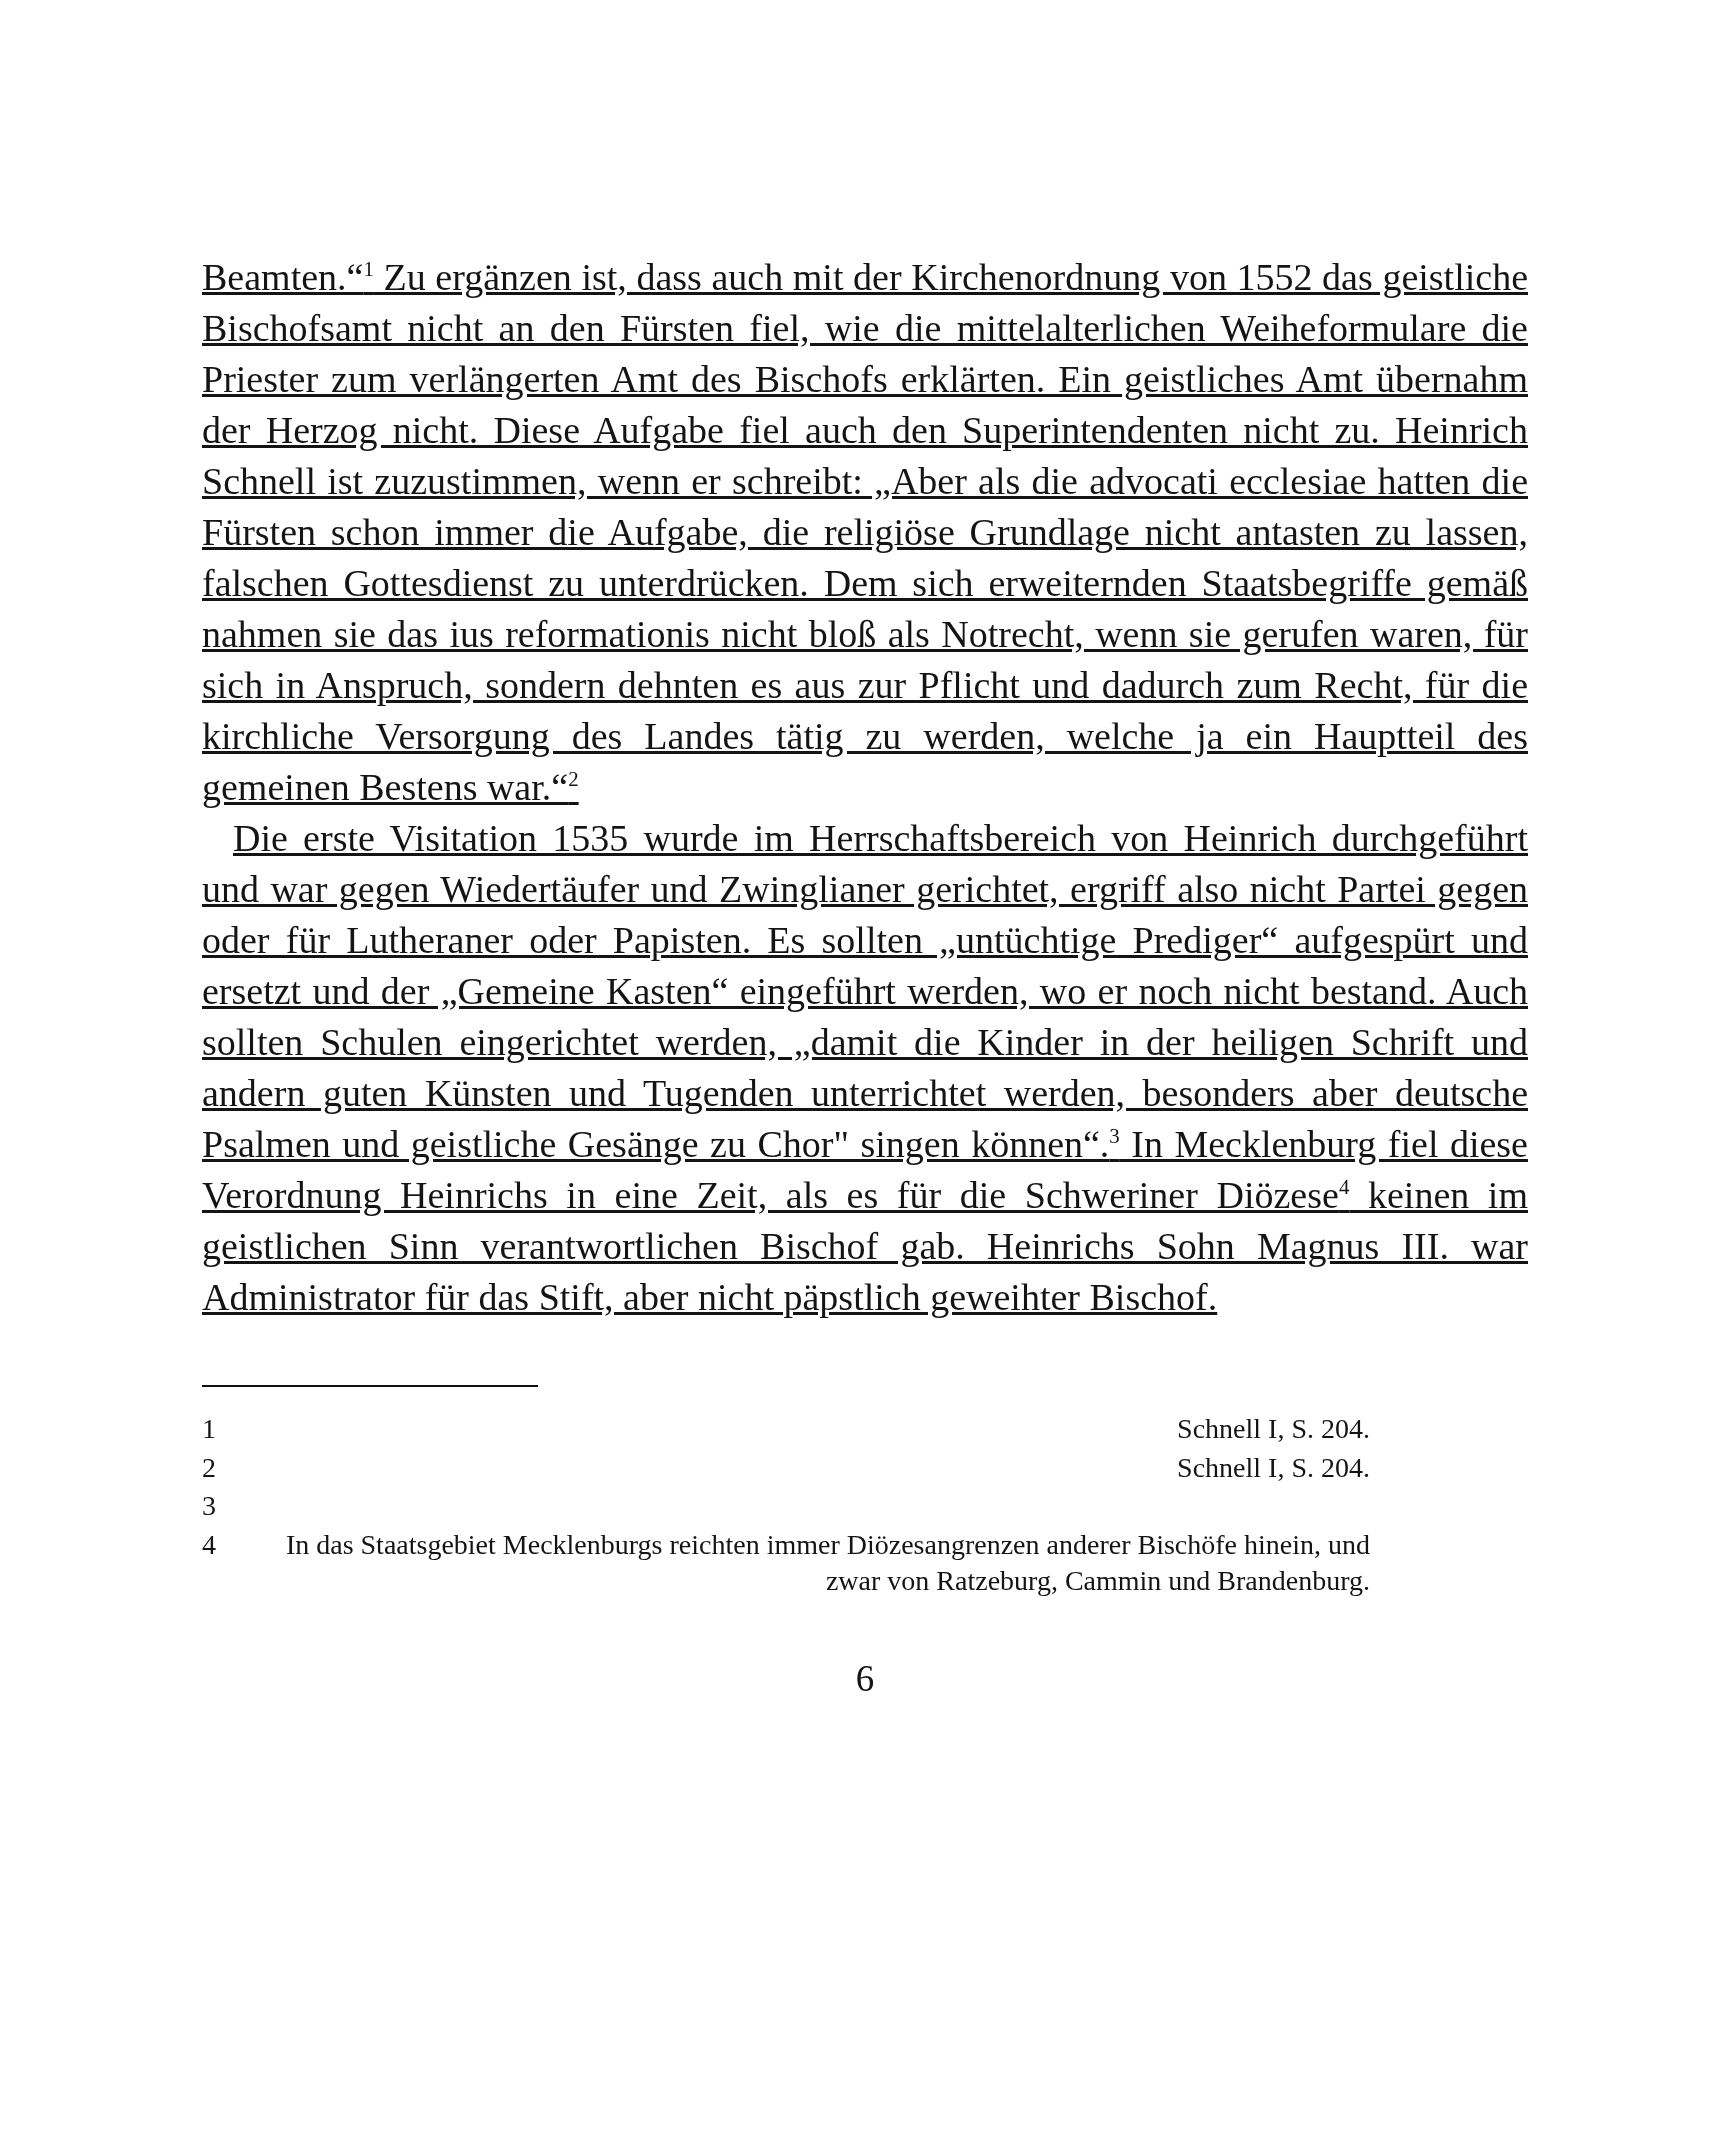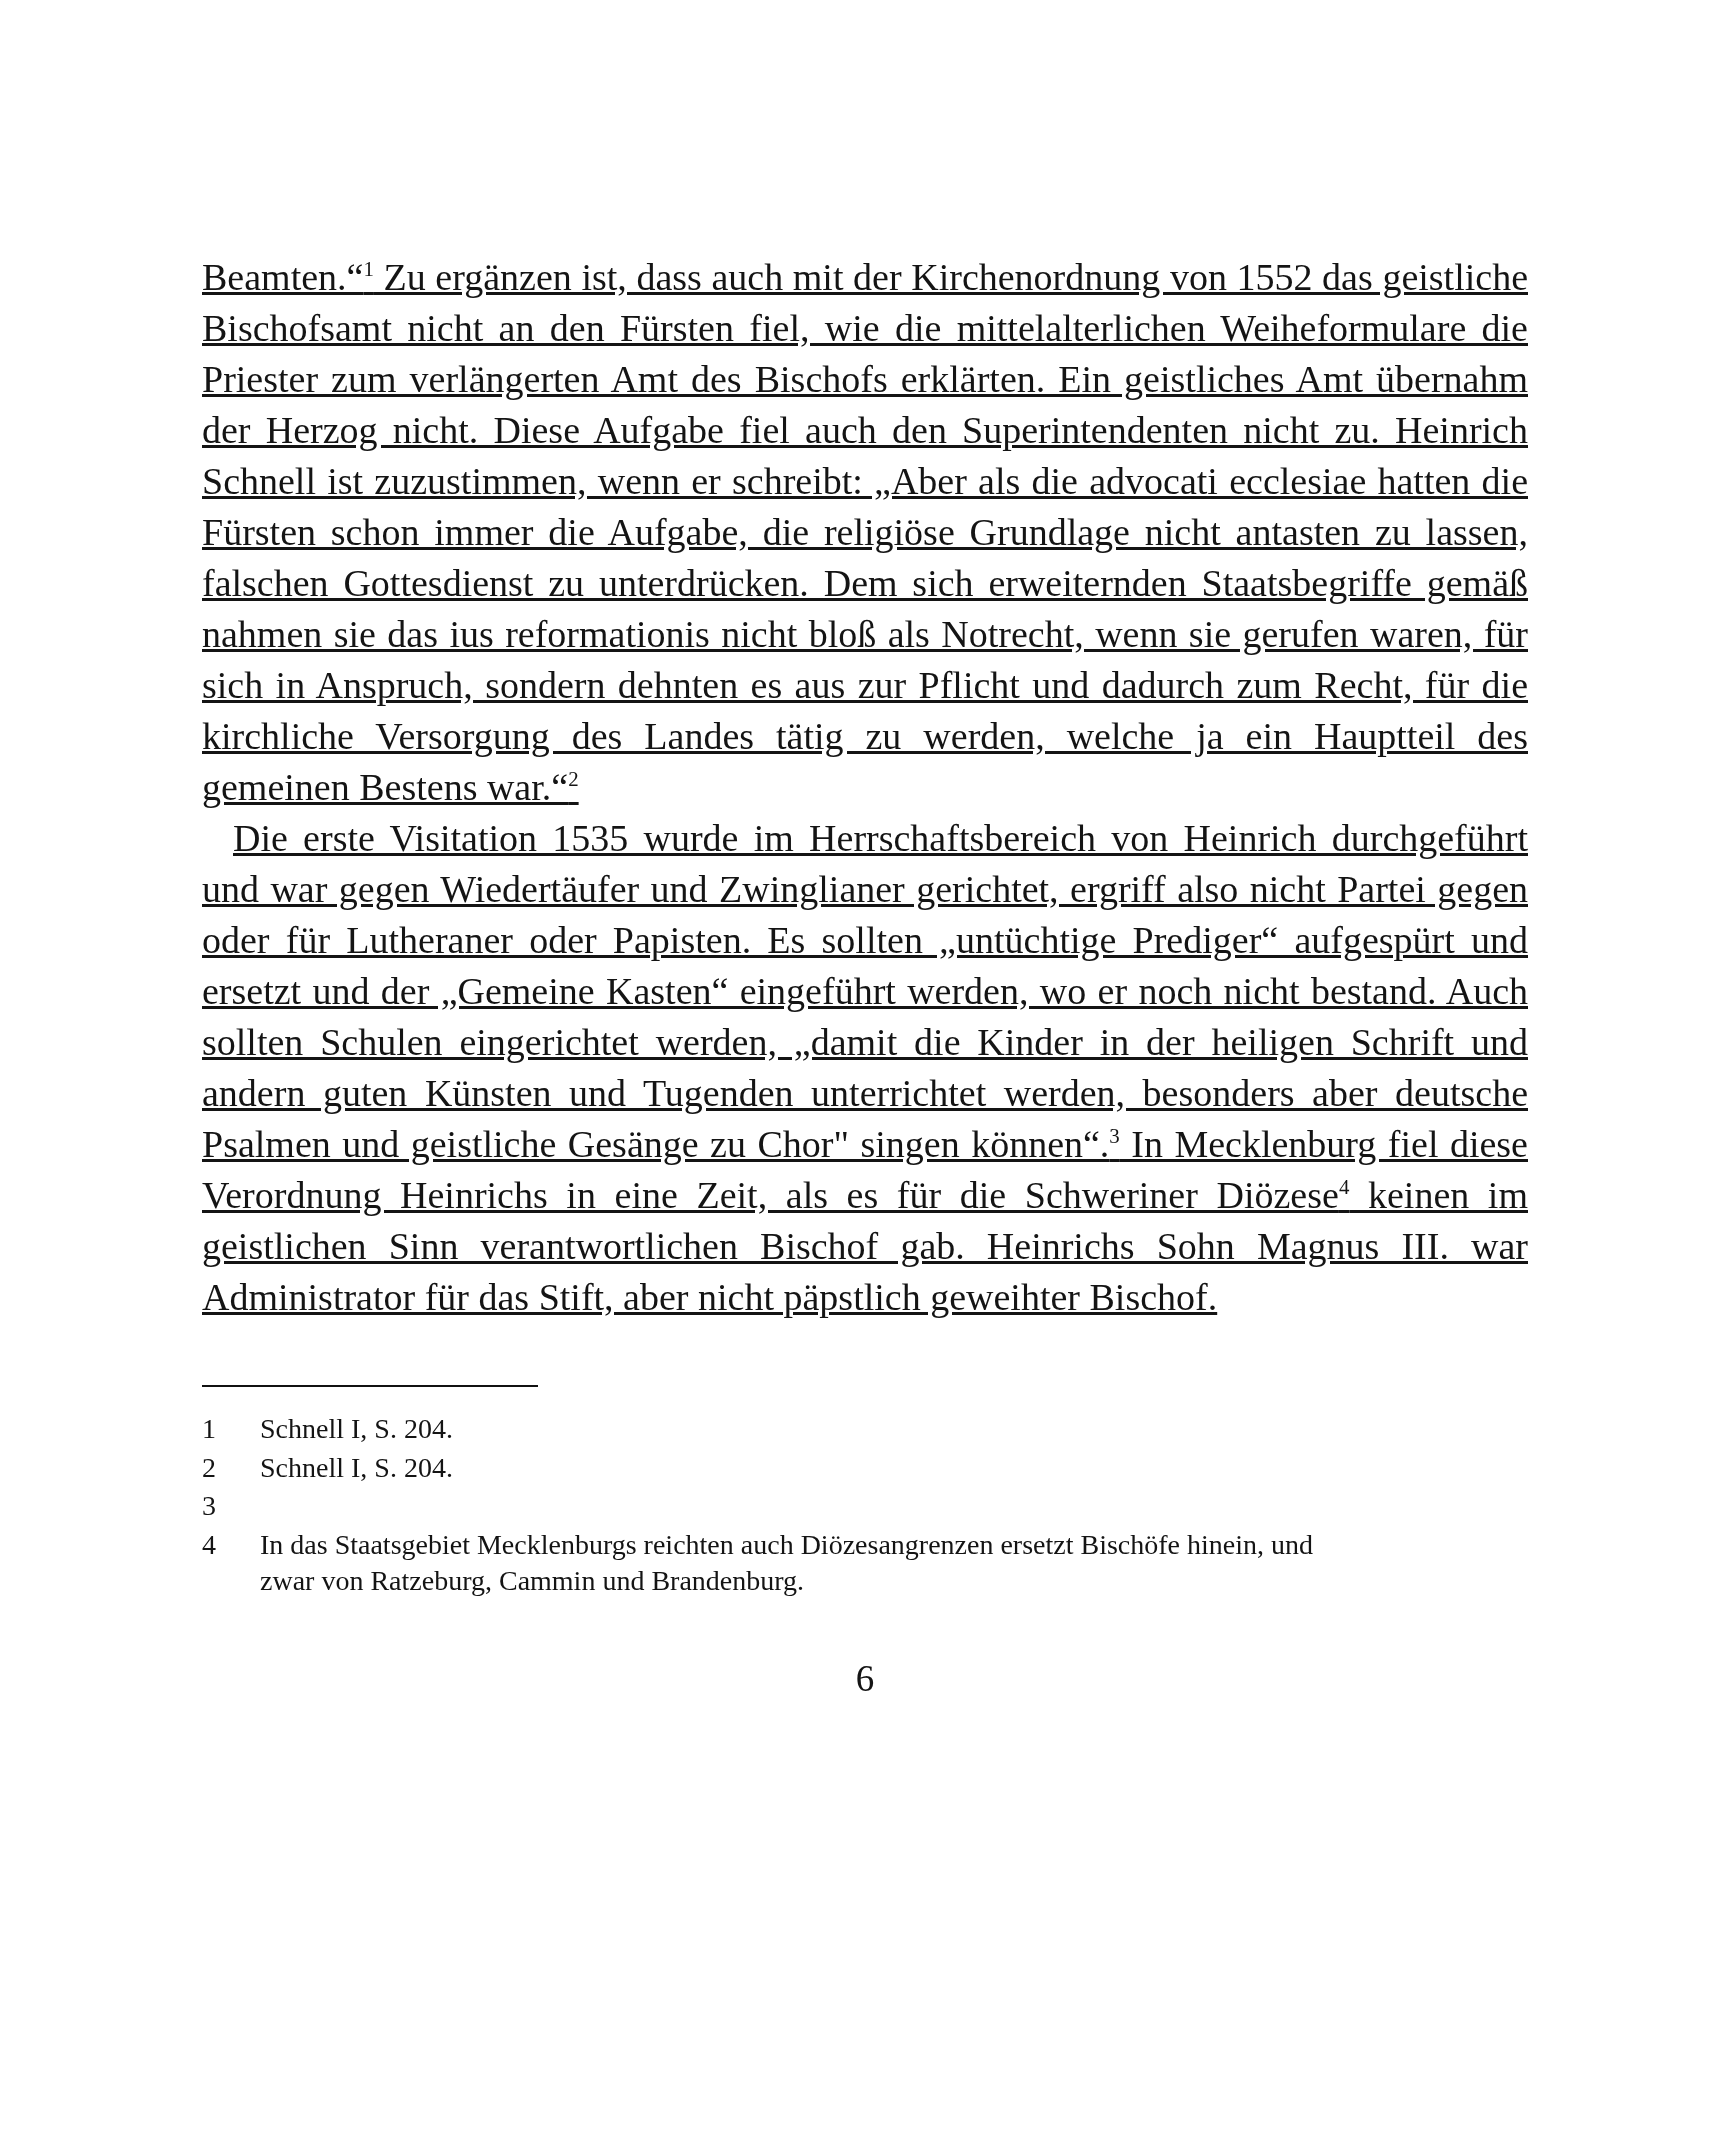--- a/index.html
+++ b/index.html
@@ -56,20 +56,21 @@
     align-items: flex-start;
     margin-bottom: 2.6px;
   }
   .fn-marker {
     flex: none;
     width: 58px;
   }
   .fn-text {
     flex: 1;
     max-width: 1110px;
+    text-align: right;
   }
   .page-number {
     margin-top: 58px;
     text-align: center;
     font-size: 37px;
     line-height: 43px;
   }
 </style>
 </head>
 <body>
@@ -90,20 +91,20 @@
     </div>
     <div class="footnote">
       <span class="fn-marker">2</span>
       <span class="fn-text">Schnell I, S. 204.</span>
     </div>
     <div class="footnote">
       <span class="fn-marker">3</span>
     </div>
     <div class="footnote">
       <span class="fn-marker">4</span>
-      <span class="fn-text">In das Staatsgebiet Mecklenburgs reichten auch Diözesangrenzen ersetzt Bischöfe hinein, und zwar von Ratzeburg, Cammin und Brandenburg.</span>
+      <span class="fn-text">In das Staatsgebiet Mecklenburgs reichten immer Diözesangrenzen anderer Bischöfe hinein, und zwar von Ratzeburg, Cammin und Brandenburg.</span>
     </div>
   </div>
 
   <div class="page-number">6</div>
 
 </div>
 
 
 </body></html>

